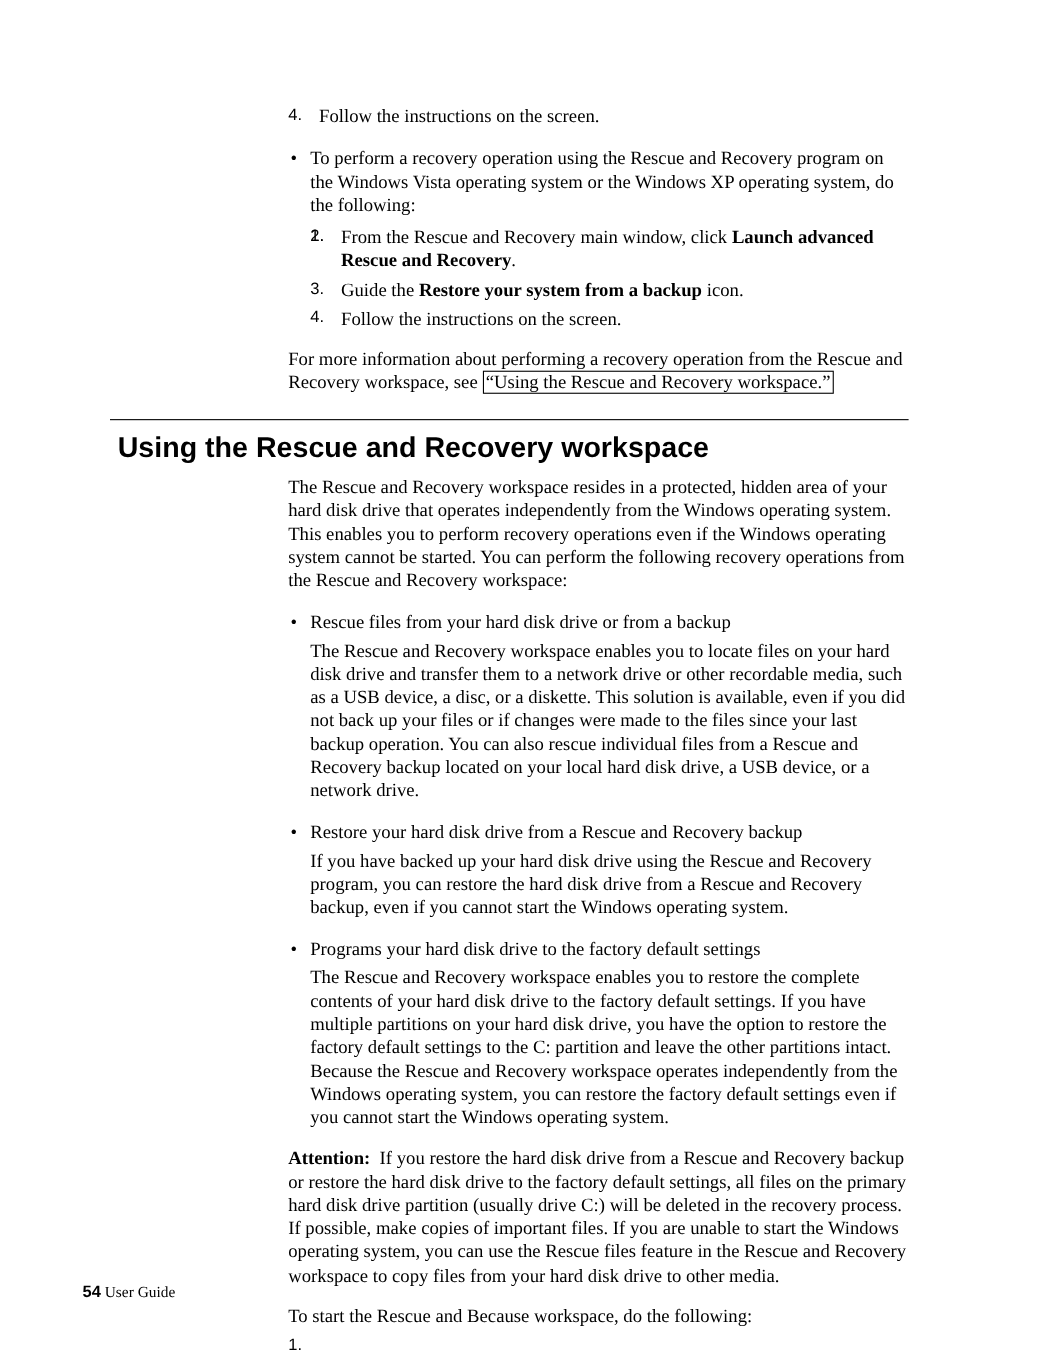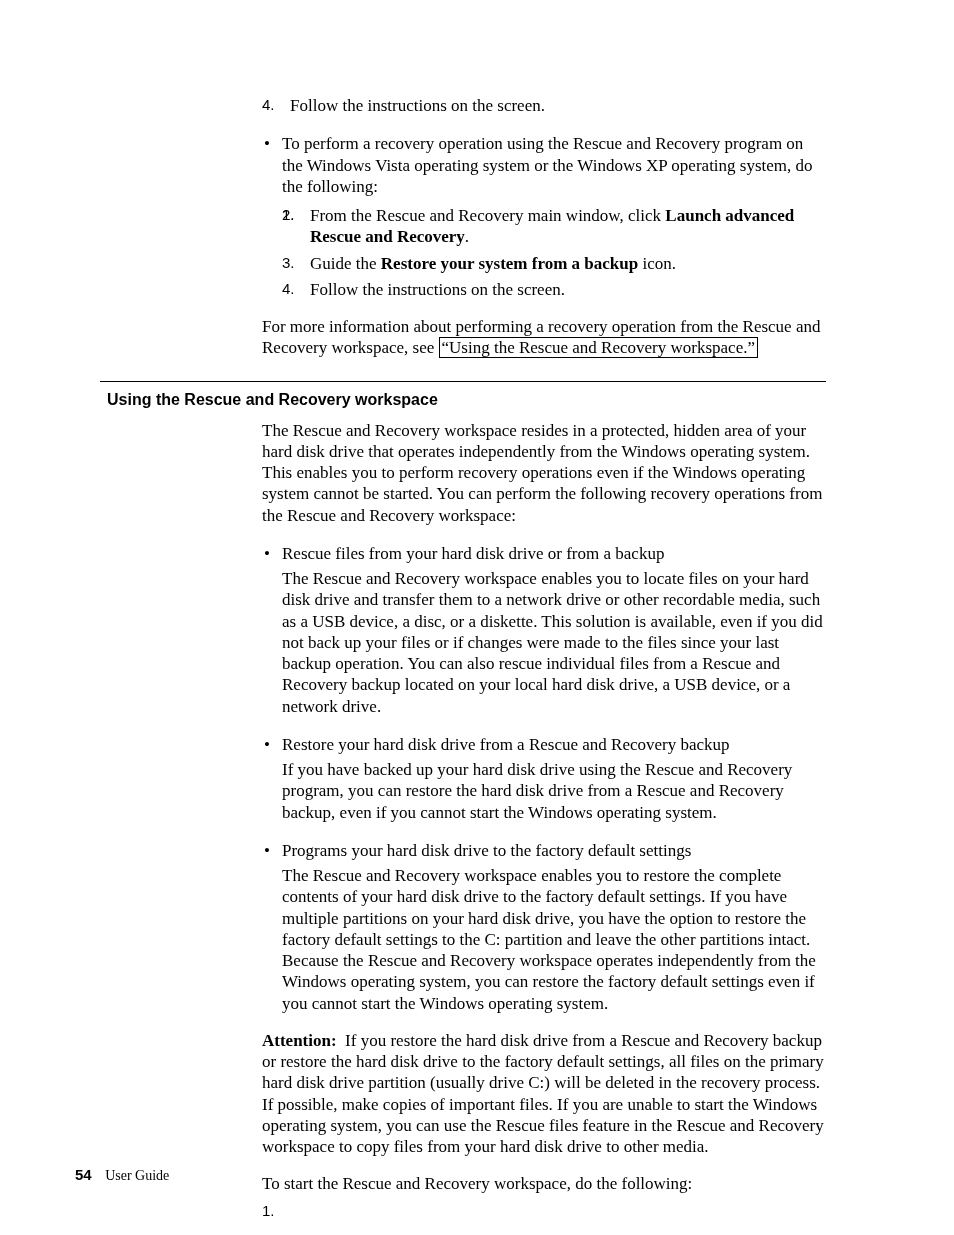--- a/index.html
+++ b/index.html
@@ -74,40 +74,39 @@
   hr.rule {
     border: none;
     border-top: 1.3px solid #000;
     margin: 22px 0 8px -162px;
     width: 726px;
   }
 
   h2.section {
     font-family: Arial, Helvetica, sans-serif;
     font-weight: bold;
-    font-size: 16px;
+    font-size: 26px;
     margin: 0 0 10px -155px;
   }
 
   .link-box {
     border: 1.4px solid #000;
     padding: 0 2px;
     display: inline;
   }
 
   .footer {
     position: absolute;
     bottom: 50px;
     left: 75px;
     font-size: 14px;
   }
   .footer b {
     font-family: Arial, Helvetica, sans-serif;
     font-size: 15px;
-    margin-right: 10px;
   }
 
   .bull-body { margin-top: 4px; font-family: Liberation Serif, serif; }
 </style>
 </head>
 <body>
 
 <div class="page">
   <div class="body-col">
 
@@ -168,21 +167,21 @@
       <li>
         <span>Programs your hard disk drive to the factory default settings</span>
         <p class="bull-body">The Rescue and Recovery workspace enables you to restore the complete contents of your hard disk drive to the factory default settings. If you have multiple partitions on your hard disk drive, you have the option to restore the factory default settings to the C: partition and leave the other partitions intact. Because the Rescue and Recovery workspace operates independently from the Windows operating system, you can restore the factory default settings even if you cannot start the Windows operating system.</p>
       </li>
     </ul>
 
     <p class="para-gap">
       <b>Attention:</b>&nbsp;&nbsp;<span>If you restore the hard disk drive from a Rescue and Recovery backup or restore the hard disk drive to the factory default settings, all files on the primary hard disk drive partition (usually drive C:) will be deleted in the recovery process. If possible, make copies of important files. If you are unable to start the Windows operating system, you can use the Rescue files feature in the Rescue and Recovery workspace to copy files from your hard disk drive to other media.</span>
     </p>
 
-    <p class="para-gap">To start the Rescue and Recovery workspace, do the following:</p>
+    <p class="para-gap">To start the Rescue and Because workspace, do the following:</p>
 
     <ol class="numlist" style="margin-top:6px">
       <li>
         <span class="num">1.</span>
       </li>
 
     </ol>
 
   </div>
 

